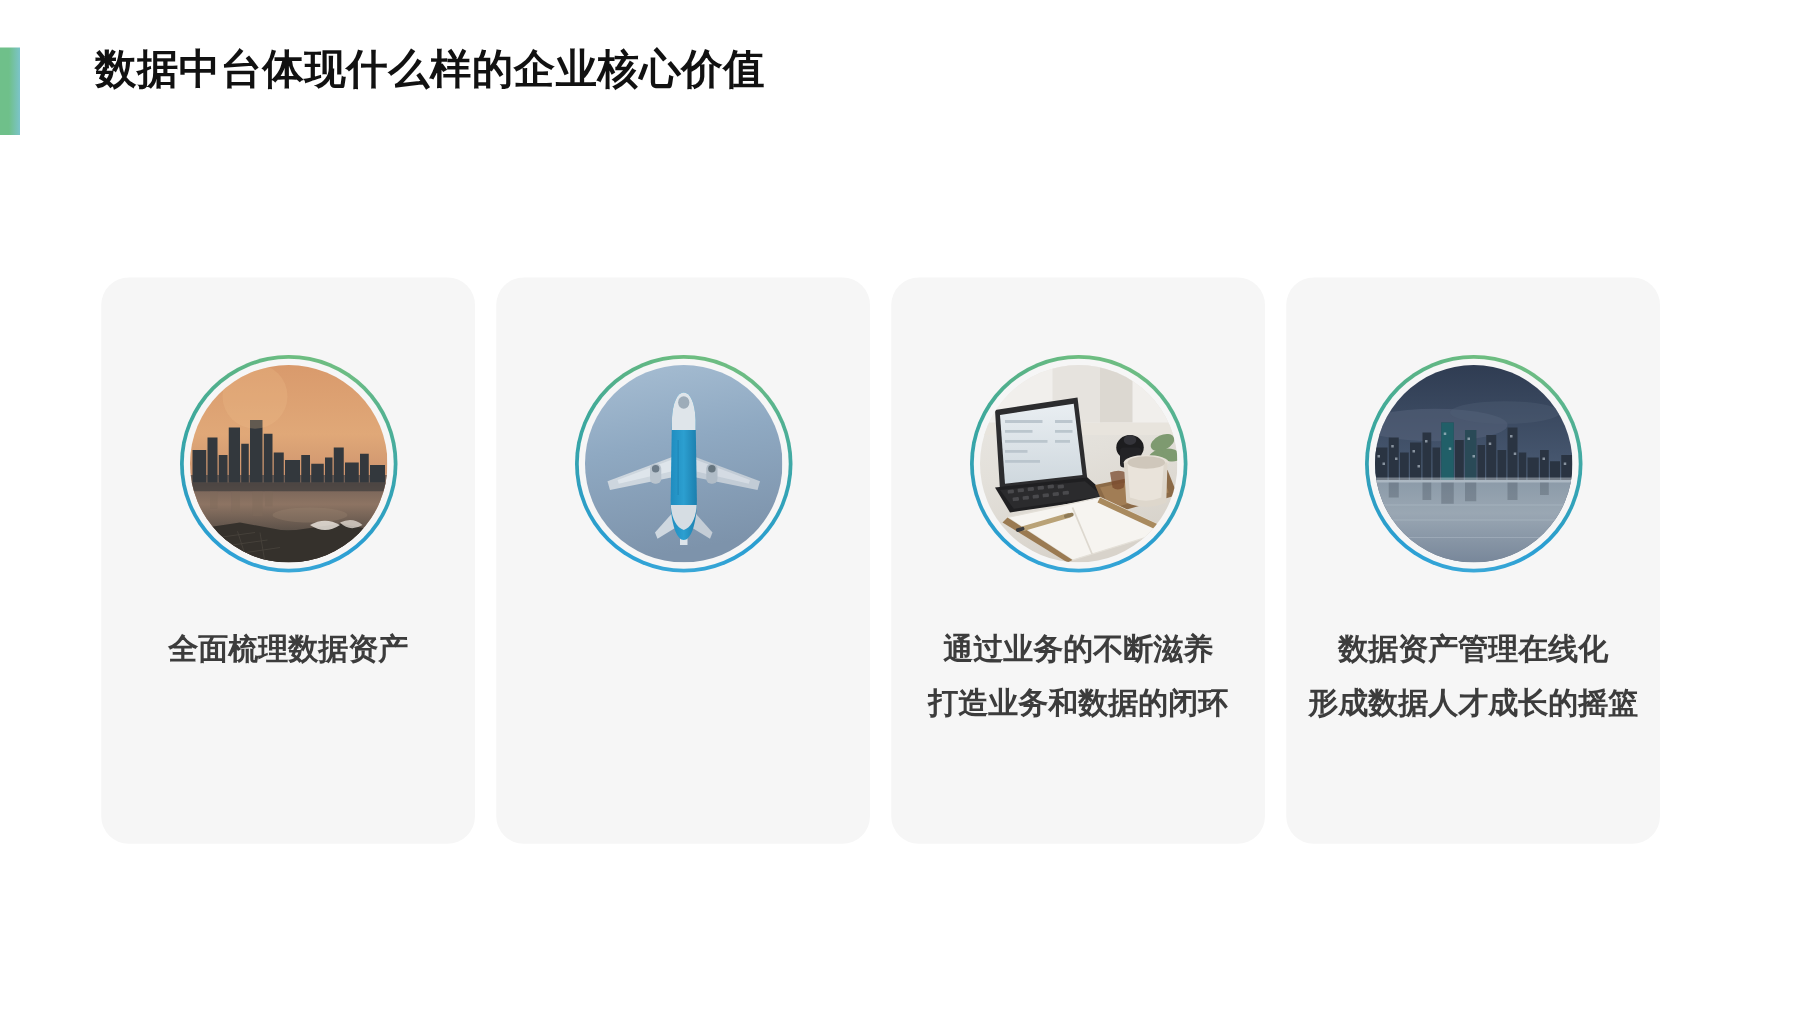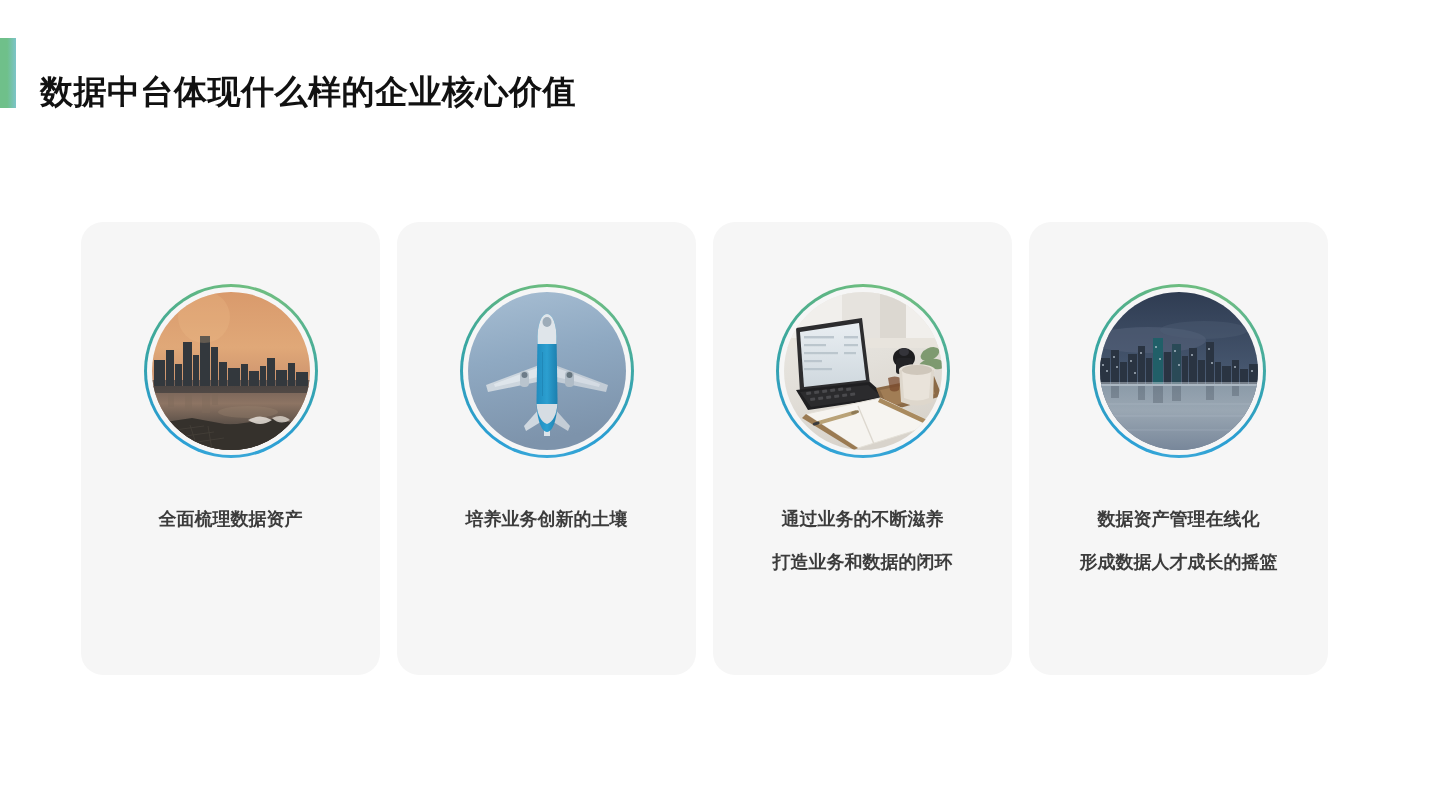--- a/index.html
+++ b/index.html
@@ -15,21 +15,22 @@
     position: relative;
   }
 
   
   .slide-header {
     position: absolute;
     left: 0;
     top: 38px;
     height: 70px;
     display: flex;
-    align-items: flex-end;
+    align-items: flex-start;
+    gap: 36px;
   }
   .accent-bar {
     width: 16px;
     height: 70px;
     background: linear-gradient(to right, #6fc08a 0%, #6fc08a 45%, #7cc4c9 100%);
   }
   .slide-title {
     margin-left: 24px;
     font-size: 33px;
     font-weight: bold;
@@ -105,21 +106,21 @@
     border-radius: 50%;
     overflow: hidden;
   }
   .photo-clip svg { display: block; width: 158px; height: 158px; }
 
   
   .card-caption {
     margin-top: 40px;
     text-align: center;
     color: #3c3c3c;
-    font-size: 18px;
+    font-size: 24px;
     font-weight: bold;
     line-height: 43px;
     white-space: nowrap;
   }
   .caption-line { display: block; }
 </style>
 </head>
 <body>
 
 <div class="slide-header">
@@ -241,21 +242,20 @@
                    L69.5 44
                    C70 30 74 22 79 22 Z" fill="url(#fuse2)"></path>
           <path d="M79 22 C84 22 88 30 88.5 44 L88.5 52 L69.5 52 L69.5 44 C70 30 74 22 79 22 Z" fill="#dfe5ea"></path>
           <path d="M79 132 C85 130 89 122 89.3 112 L68.7 112 C69 122 73 130 79 132 Z" fill="#d6dde3"></path>
           <ellipse cx="79" cy="30" rx="4.5" ry="5" fill="#9dacb9"></ellipse>
           <path d="M74.5 60 L74.5 104" stroke="#1a7aa8" stroke-width="1" opacity="0.5"></path>
         </svg>
       </div>
     </div>
     <div class="card-caption">
-      <span class="caption-line">培养业务创新的土壤</span>
     </div>
   </div>
 
   <div class="value-card">
     <div class="photo-ring">
       <div class="ring-gradient"></div>
       <div class="ring-gap"></div>
       <div class="photo-clip">
         <svg viewBox="0 0 158 158" xmlns="http://www.w3.org/2000/svg">
           <defs>

